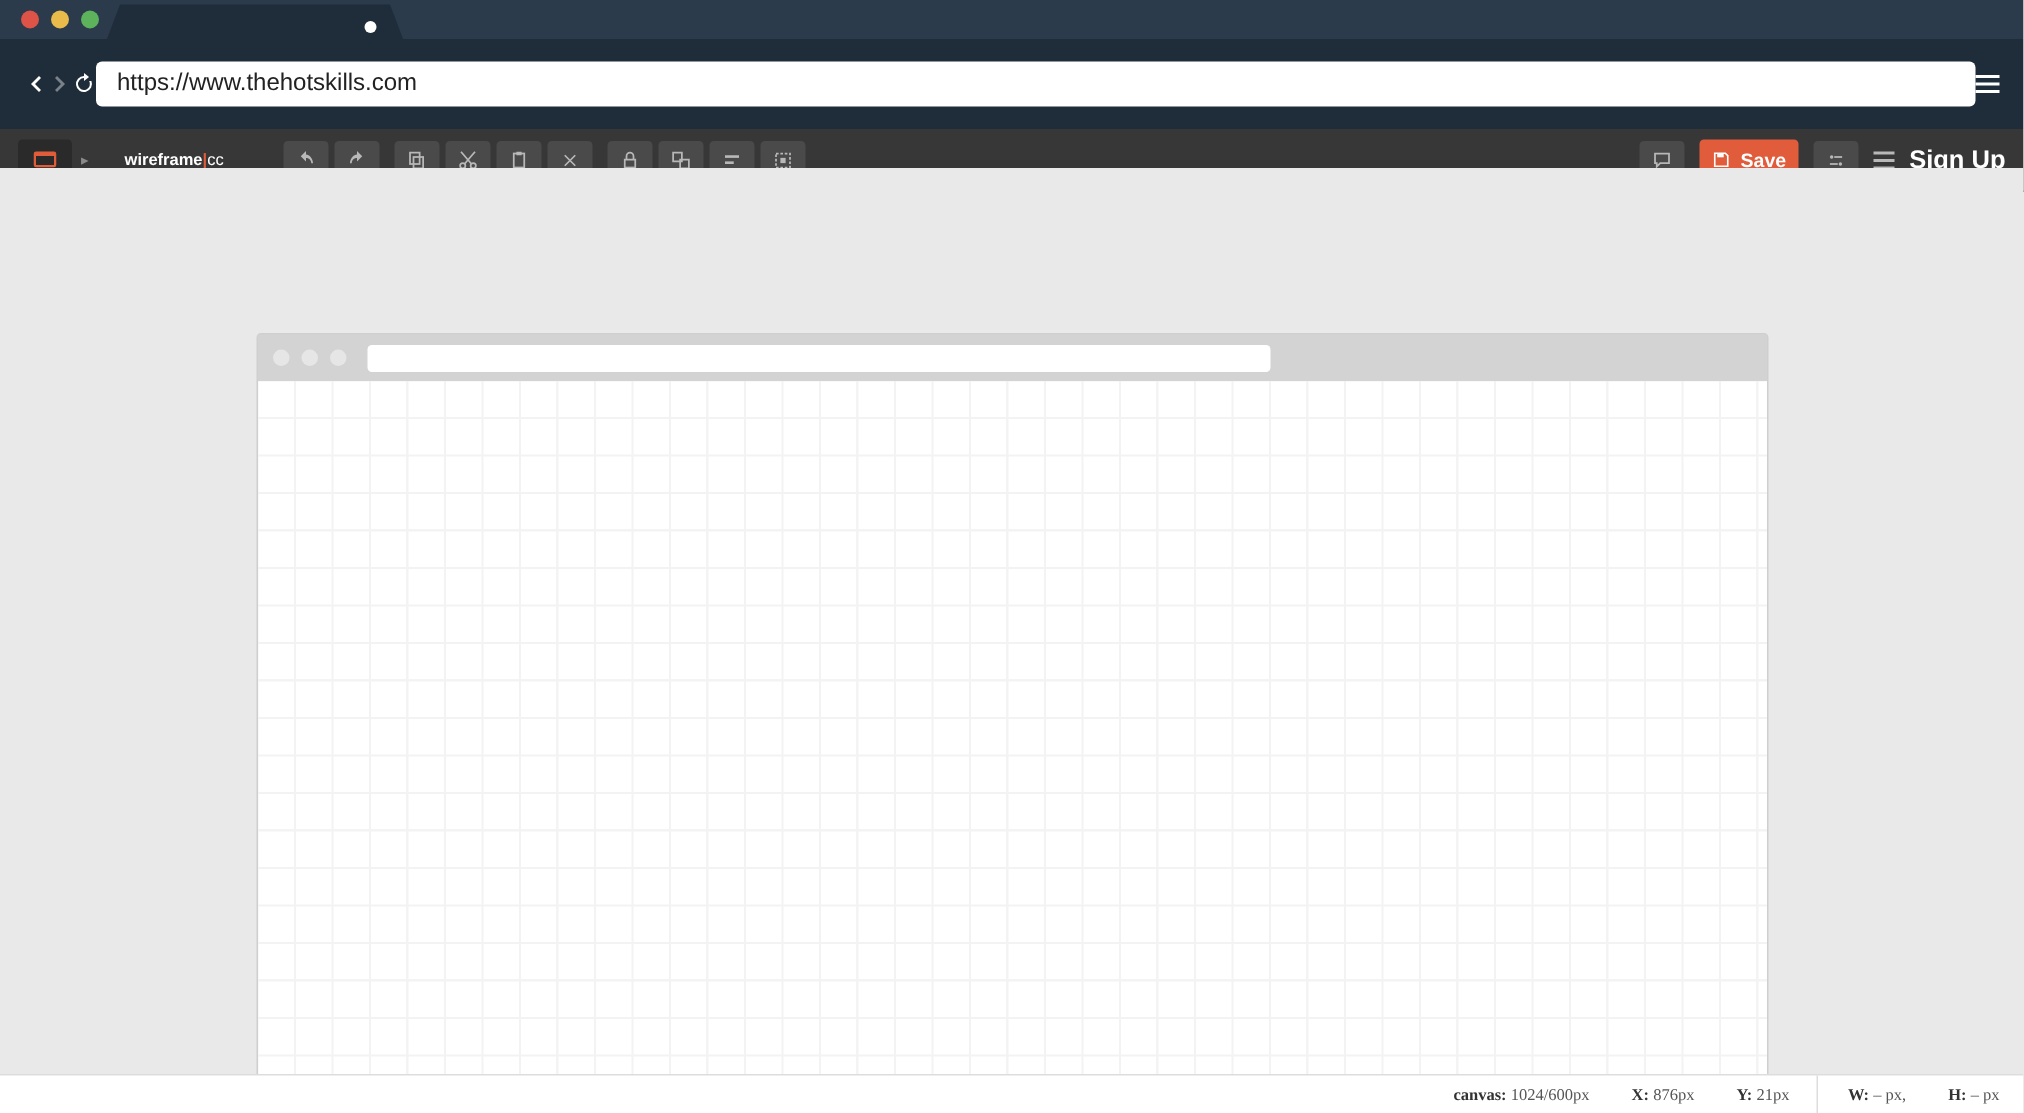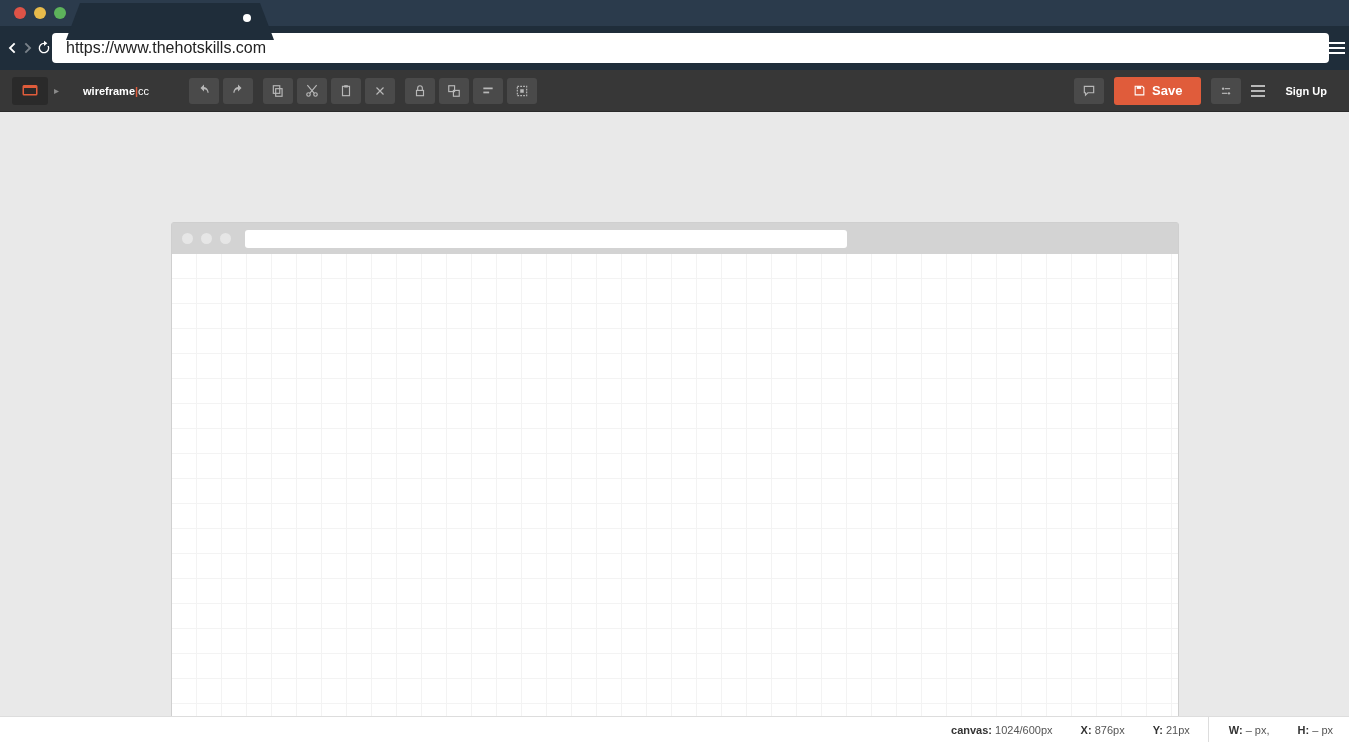--- a/index.html
+++ b/index.html
@@ -39,24 +39,24 @@
     bottom: 0;
     width: 0; height: 0;
     border-bottom: 37px solid #1f2d3a;
   }
   .browser-tab::before { left: -14px; border-left: 14px solid transparent; }
   .browser-tab::after  { right: -14px; border-right: 14px solid transparent; }
   .tab-dot { position:absolute; top:11px; right:9px; width:8px;height:8px;border-radius:50%;background:#fff;}
 
   .browser-nav {
     background: #1f2d3a;
-    height: 44px;
+    height: 60px;
     display:flex;
     align-items:center;
-    padding: 0 4px;
+    padding: 0 16px;
     gap: 0;
   }
   .nav-icon { color:#fff; font-size:16px; cursor:pointer; user-select:none; display:inline-flex; align-items:center; }
   .nav-icon svg { width:16px; height:16px; fill:#fff; }
   .url-bar {
     flex:1;
     background:#fff;
     border-radius:4px;
     height:30px;
     display:flex;
@@ -102,27 +102,27 @@
     color:#b8b8b8;
   }
   .tool-btn svg { width:14px; height:14px; fill:#b8b8b8; }
 
   .toolbar-right { margin-left:auto; display:flex; align-items:center; gap:10px; }
   .save-btn {
     background:#e05c3b;
     color:#fff;
     border-radius:3px;
     height:28px;
-    padding:0 19px;
+    padding:0 8px;
     display:flex; align-items:center; gap:6px;
     font-size:13px; font-weight:600;
     cursor:pointer;
   }
   .save-btn svg{width:13px;height:13px;fill:#fff;}
-  .signup { color:#fff; font-size:11px; font-weight:600; margin:0 10px; cursor:pointer; }
+  .signup { color:#fff; font-size:17px; font-weight:600; margin:0 0; cursor:pointer; }
   .mini-ham { display:flex; flex-direction:column; gap:3px; cursor:pointer;}
   .mini-ham span{width:14px;height:2px;background:#b8b8b8;display:block;}
 
   
   .stage {
     position:absolute;
     top:112px; left:0; right:0; bottom:0;
     background:#e9e9e9;
     overflow:hidden;
   }
@@ -162,20 +162,21 @@
     bottom:0; left:0; right:0;
     height:26px;
     background:#fff;
     border-top:1px solid #ddd;
     display:flex;
     align-items:center;
     justify-content:flex-end;
     font-size:11px;
     color:#555;
     padding-right:16px;
+    font-family:Liberation Serif, serif;
   }
   .status-bar .cell { margin-left:28px; }
   .status-bar b { font-weight:700; color:#333; }
   .status-bar .divider{width:1px;height:26px;background:#ddd;margin:0 14px 0 18px;}
 </style>
 </head>
 <body>
 
 <div class="browser-top">
   <div class="traffic red"></div>

